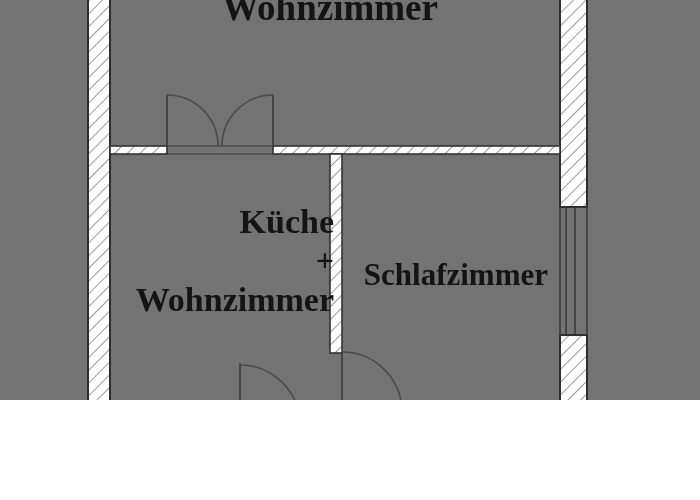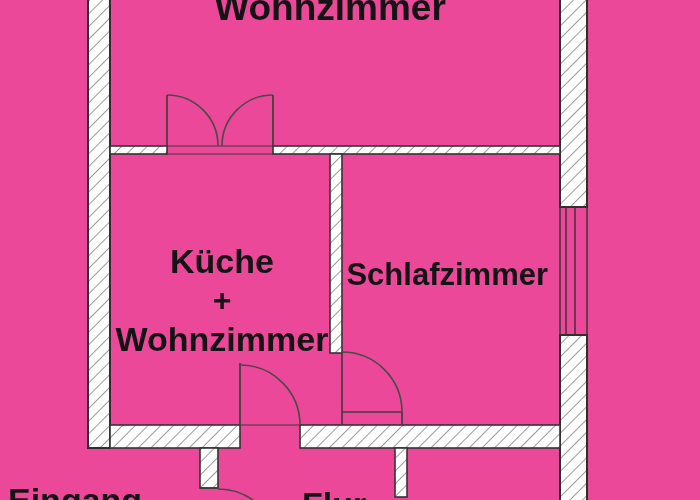--- a/index.html
+++ b/index.html
@@ -3,44 +3,44 @@
 <meta charset="utf-8">
 <style>
   html, body {
     margin: 0;
     padding: 0;
     background: #ffffff;
   }
   #stage {
     position: relative;
     width: 700px;
-    height: 500px;
+    height: 400px;
     overflow: hidden;
-    background: #ec4899;
-    font-family: Liberation Sans, sans-serif;
+    background: #737373;
+    font-family: Liberation Serif, serif;
   }
   #plan-svg {
     position: absolute;
     left: 0;
     top: 0;
   }
   .room-label {
     position: absolute;
     font-weight: bold;
     color: #141414;
     white-space: nowrap;
     letter-spacing: 0px;
   }
   .label-wohnzimmer {
     left: 150px; top: -11px; width: 360px;
     text-align: center; font-size: 37px; line-height: 1;
   }
   .label-kueche-block {
     left: 110px; top: 202px; width: 224px;
-    text-align: center; font-size: 34px; line-height: 39px; margin-top: 40px;
+    text-align: right; font-size: 34px; line-height: 39px;
   }
   .label-kueche-block .plus-line { font-size: 32px; }
   .label-schlafzimmer {
     left: 328px; top: 258px; width: 220px;
     text-align: right; font-size: 31px; line-height: 1.1;
   }
   .label-eingang {
     left: 8px; top: 483px; font-size: 34px; line-height: 1;
   }
   .label-flur {

